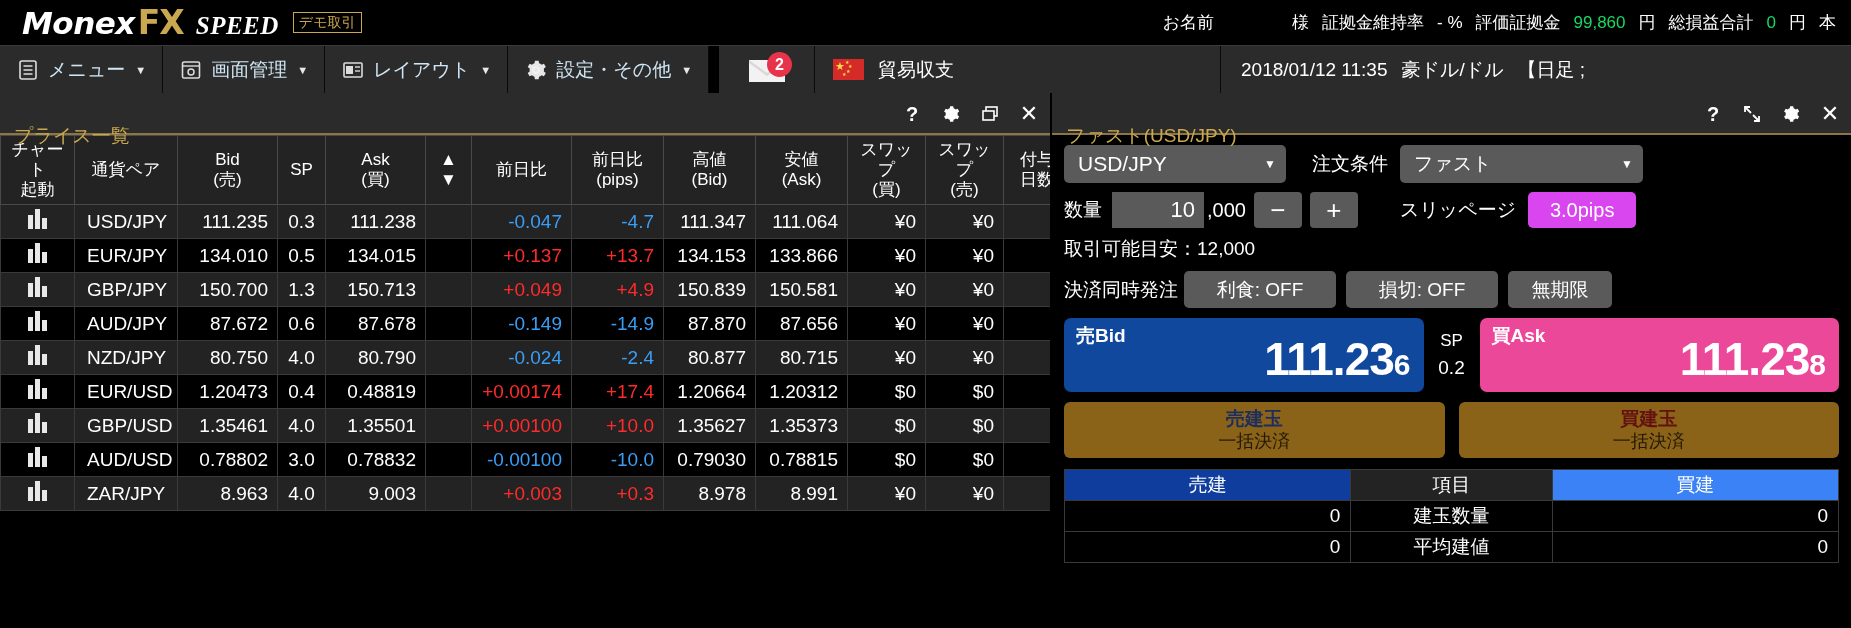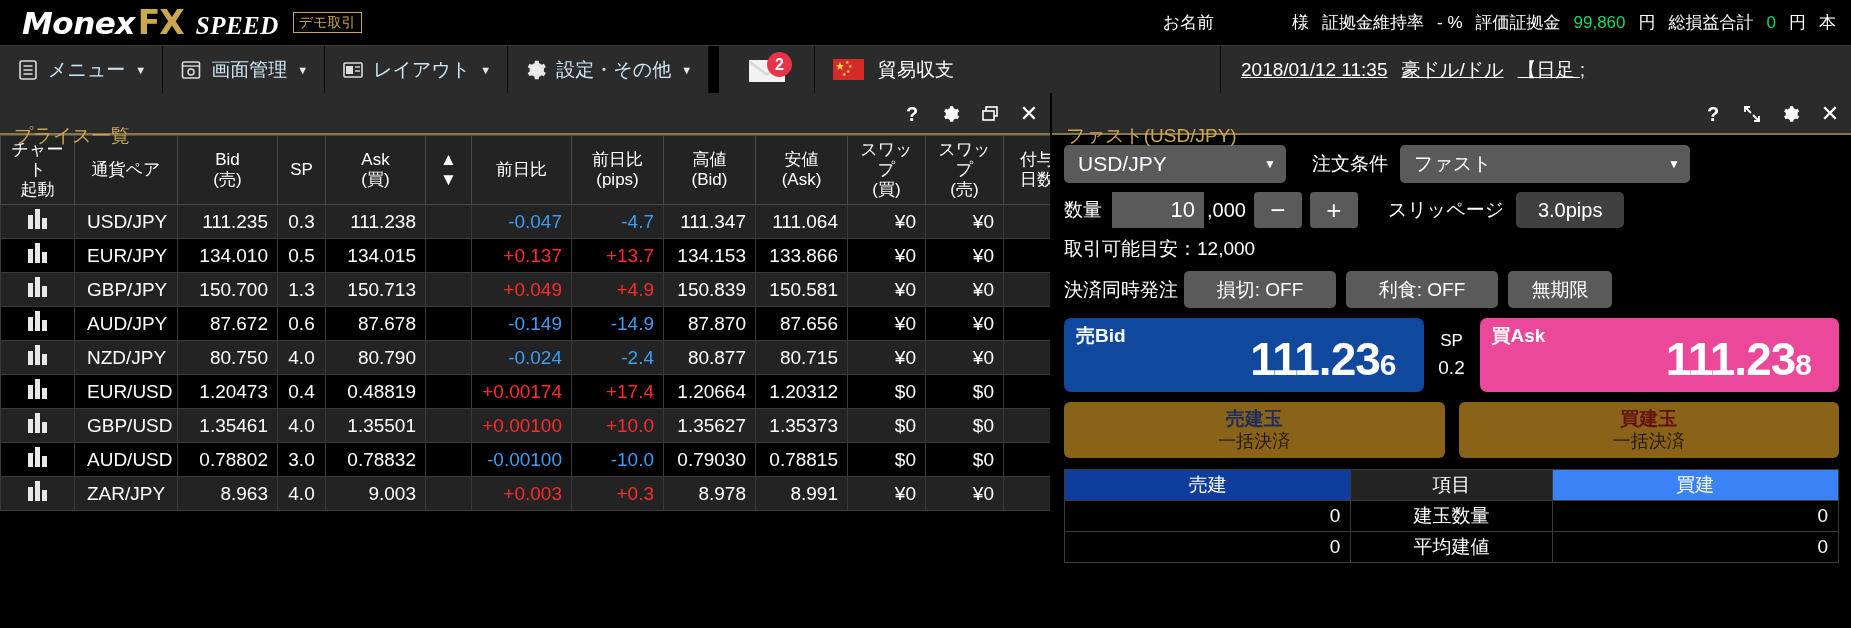--- a/index.html
+++ b/index.html
@@ -91,21 +91,21 @@
   .flag-cn .s1 { font-size: 11px; left: 2px; top: 2px; }
   .flag-cn .s2 { font-size: 5px; left: 12px; top: 1px; }
   .flag-cn .s3 { font-size: 5px; left: 15px; top: 5px; }
   .flag-cn .s4 { font-size: 5px; left: 13px; top: 10px; }
   .flag-cn .s5 { font-size: 5px; left: 9px; top: 13px; }
   .clock-cell {
     display: flex; align-items: center; padding: 0 0 0 20px;
     background: #2b2b2b; font-size: 19px; white-space: nowrap;
     width: 630px;
   }
-  .clock-cell .tick { margin-right: 14px; text-decoration: underline; }
+  .clock-cell .tick { margin-right: 14px; }
 
   
   .workspace { display: flex; height: 535px; background: #000; }
 
   
   .panel-left { width: 1050px; background: #000; display: flex; flex-direction: column; }
   .panel-title {
     height: 42px; background: #2b2b2b; display: flex; align-items: center;
     padding: 0 10px 0 14px; border-bottom: 2px solid #8c7742;
     position: relative;
@@ -151,38 +151,38 @@
   .fast-body { padding: 0; background: #000; flex: 1; display: flex; flex-direction: column; }
   .row-1 { display: flex; align-items: center; gap: 0; padding: 10px 12px 0 12px; }
   .sel {
     background: #5a5a5a; border-radius: 5px; height: 38px;
     display: flex; align-items: center; justify-content: space-between;
     padding: 0 10px 0 14px; color: #fff; font-size: 21px; cursor: pointer;
   }
   .sel .cv { font-size: 12px; }
   .sel-pair { width: 222px; }
   .lbl-order { font-size: 19px; margin: 0 12px 0 26px; white-space: nowrap; }
-  .sel-cond { width: 290px; font-size: 19px; text-align: right; }
+  .sel-cond { width: 243px; font-size: 19px; text-align: right; }
 
   .row-2 { display: flex; align-items: center; padding: 9px 12px 0 12px; }
   .lbl-qty { font-size: 19px; margin-right: 10px; }
   .qty-box {
     width: 92px; height: 36px; background: #5a5a5a; color: #fff;
     display: flex; align-items: center; justify-content: flex-end;
     padding-right: 9px; font-size: 22px;
   }
   .qty-suffix { font-size: 20px; margin: 0 8px 0 3px; }
   .btn-sq {
     width: 48px; height: 36px; background: #5a5a5a; border-radius: 4px;
     display: flex; align-items: center; justify-content: center;
     font-size: 26px; color: #fff; cursor: pointer; margin-right: 8px;
   }
-  .lbl-slip { font-size: 19px; margin: 0 12px 0 22px; }
+  .lbl-slip { font-size: 19px; margin: 0 12px 0 34px; }
   .slip-box {
-    background: #404040; border-radius: 5px; height: 36px; min-width: 108px;
+    background: #d946ef; border-radius: 5px; height: 36px; min-width: 108px;
     display: flex; align-items: center; justify-content: center;
     font-size: 20px; color: #fff; padding: 0 0; cursor: pointer;
   }
   .row-3 { padding: 8px 12px 0 12px; font-size: 19px; }
   .row-4 { display: flex; align-items: center; padding: 9px 12px 0 12px; }
   .lbl-settle { font-size: 19px; margin-right: 6px; white-space: nowrap; }
   .btn-opt {
     background: #5a5a5a; border-radius: 5px; height: 37px; min-width: 152px;
     display: flex; align-items: center; justify-content: center;
     font-size: 19px; color: #fff; margin-right: 10px; padding: 0 14px; cursor: pointer;
@@ -193,21 +193,21 @@
   .rate-box {
     flex: 1; border-radius: 7px; height: 74px; position: relative;
     display: flex; align-items: center; cursor: pointer;
   }
   .rate-bid { background: #10489e; }
   .rate-ask { background: #ec4899; align-items: center; }
   .rate-tag {
     position: absolute; left: 12px; top: 5px; font-size: 19px; color: #fff; font-weight: bold;
   }
   .rate-num {
-    width: 100%; text-align: right; padding-right: 28px; padding-top: 8px;
+    width: 100%; text-align: right; padding-right: 14px; padding-top: 8px;
     font-size: 46px; font-weight: bold; color: #fff; line-height: 1;
     letter-spacing: -1px;
   }
   .rate-num .last { font-size: 30px; }
   .sp-mid {
     width: 56px; display: flex; flex-direction: column; align-items: center;
     justify-content: center; color: #fff;
   }
   .sp-mid .sp-l { font-size: 17px; }
   .sp-mid .sp-v { font-size: 19px; margin-top: 6px; }
@@ -614,22 +614,22 @@
           <span class="lbl-slip">スリッページ</span>
           <div class="slip-box">3.0pips</div>
         </div>
 
         <div class="row-3">
           <span>取引可能目安：12,000</span>
         </div>
 
         <div class="row-4">
           <span class="lbl-settle">決済同時発注</span>
+          <div class="btn-opt">利食: OFF</div>
           <div class="btn-opt">損切: OFF</div>
-          <div class="btn-opt">利食: OFF</div>
           <div class="btn-opt narrow">無期限</div>
         </div>
 
         <div class="rate-row">
           <div class="rate-box rate-bid">
             <span class="rate-tag">売Bid</span>
             <div class="rate-num">
               <span>111.23</span><span class="last">6</span>
             </div>
           </div>

